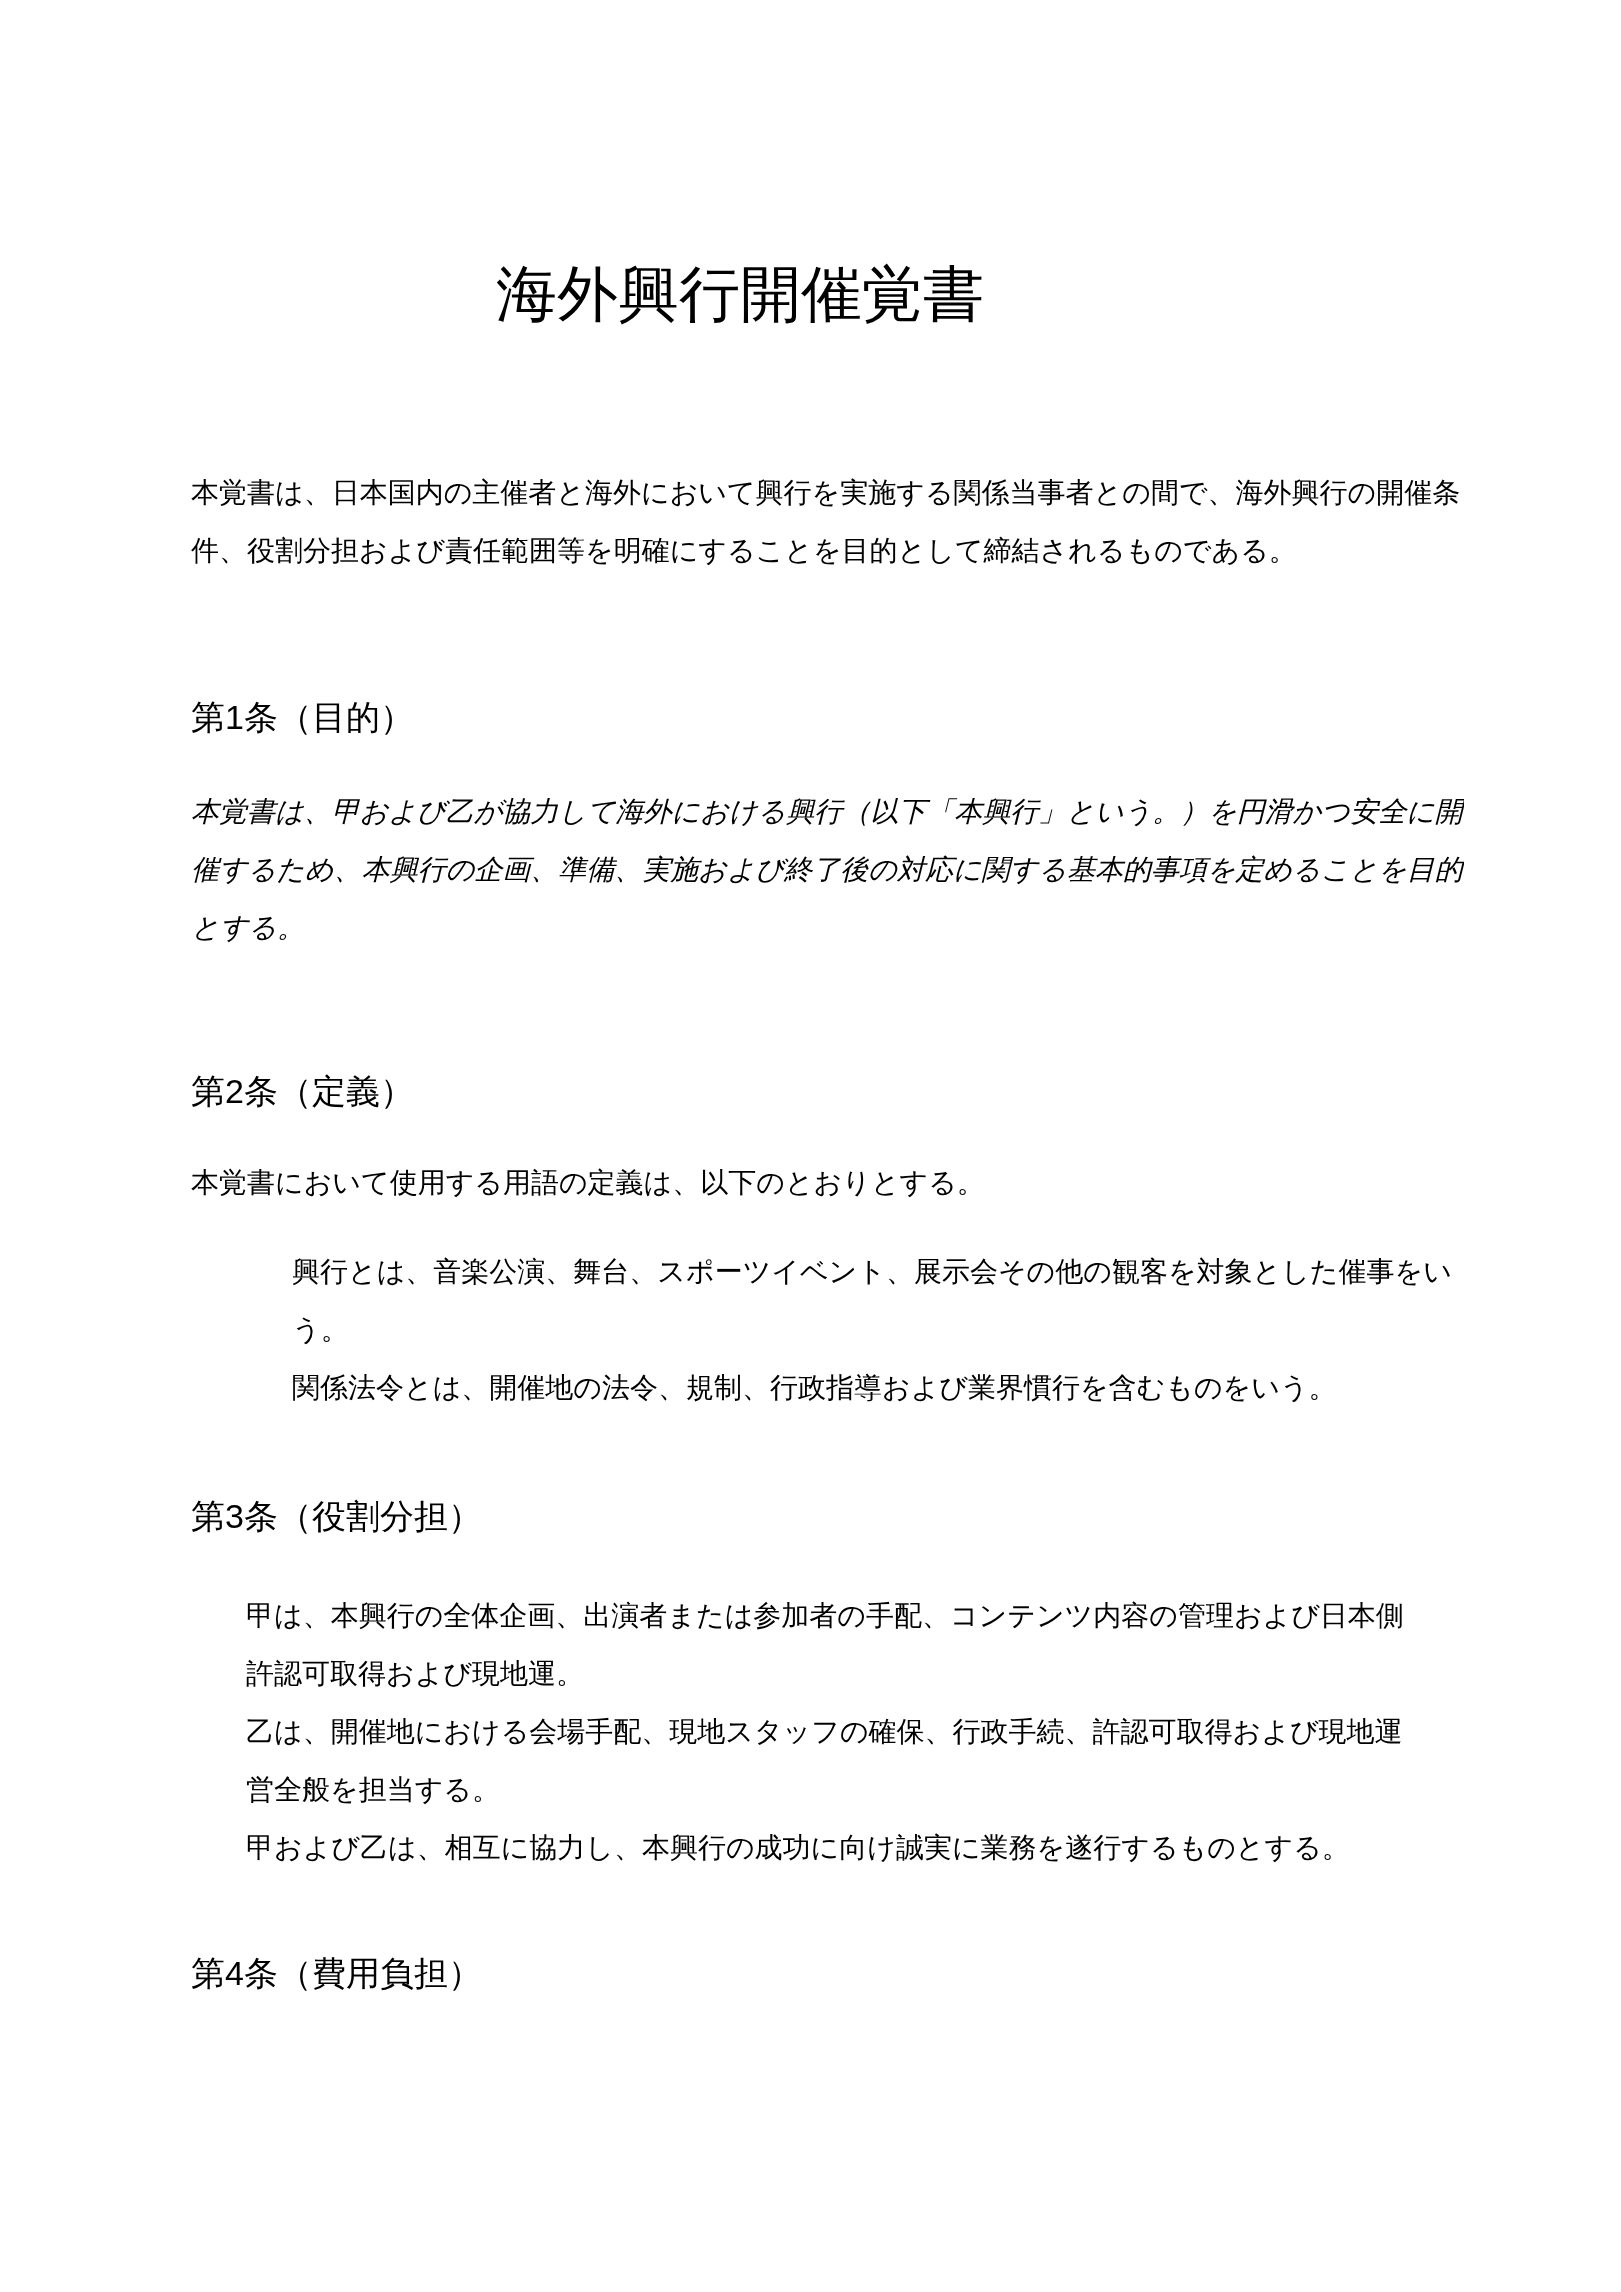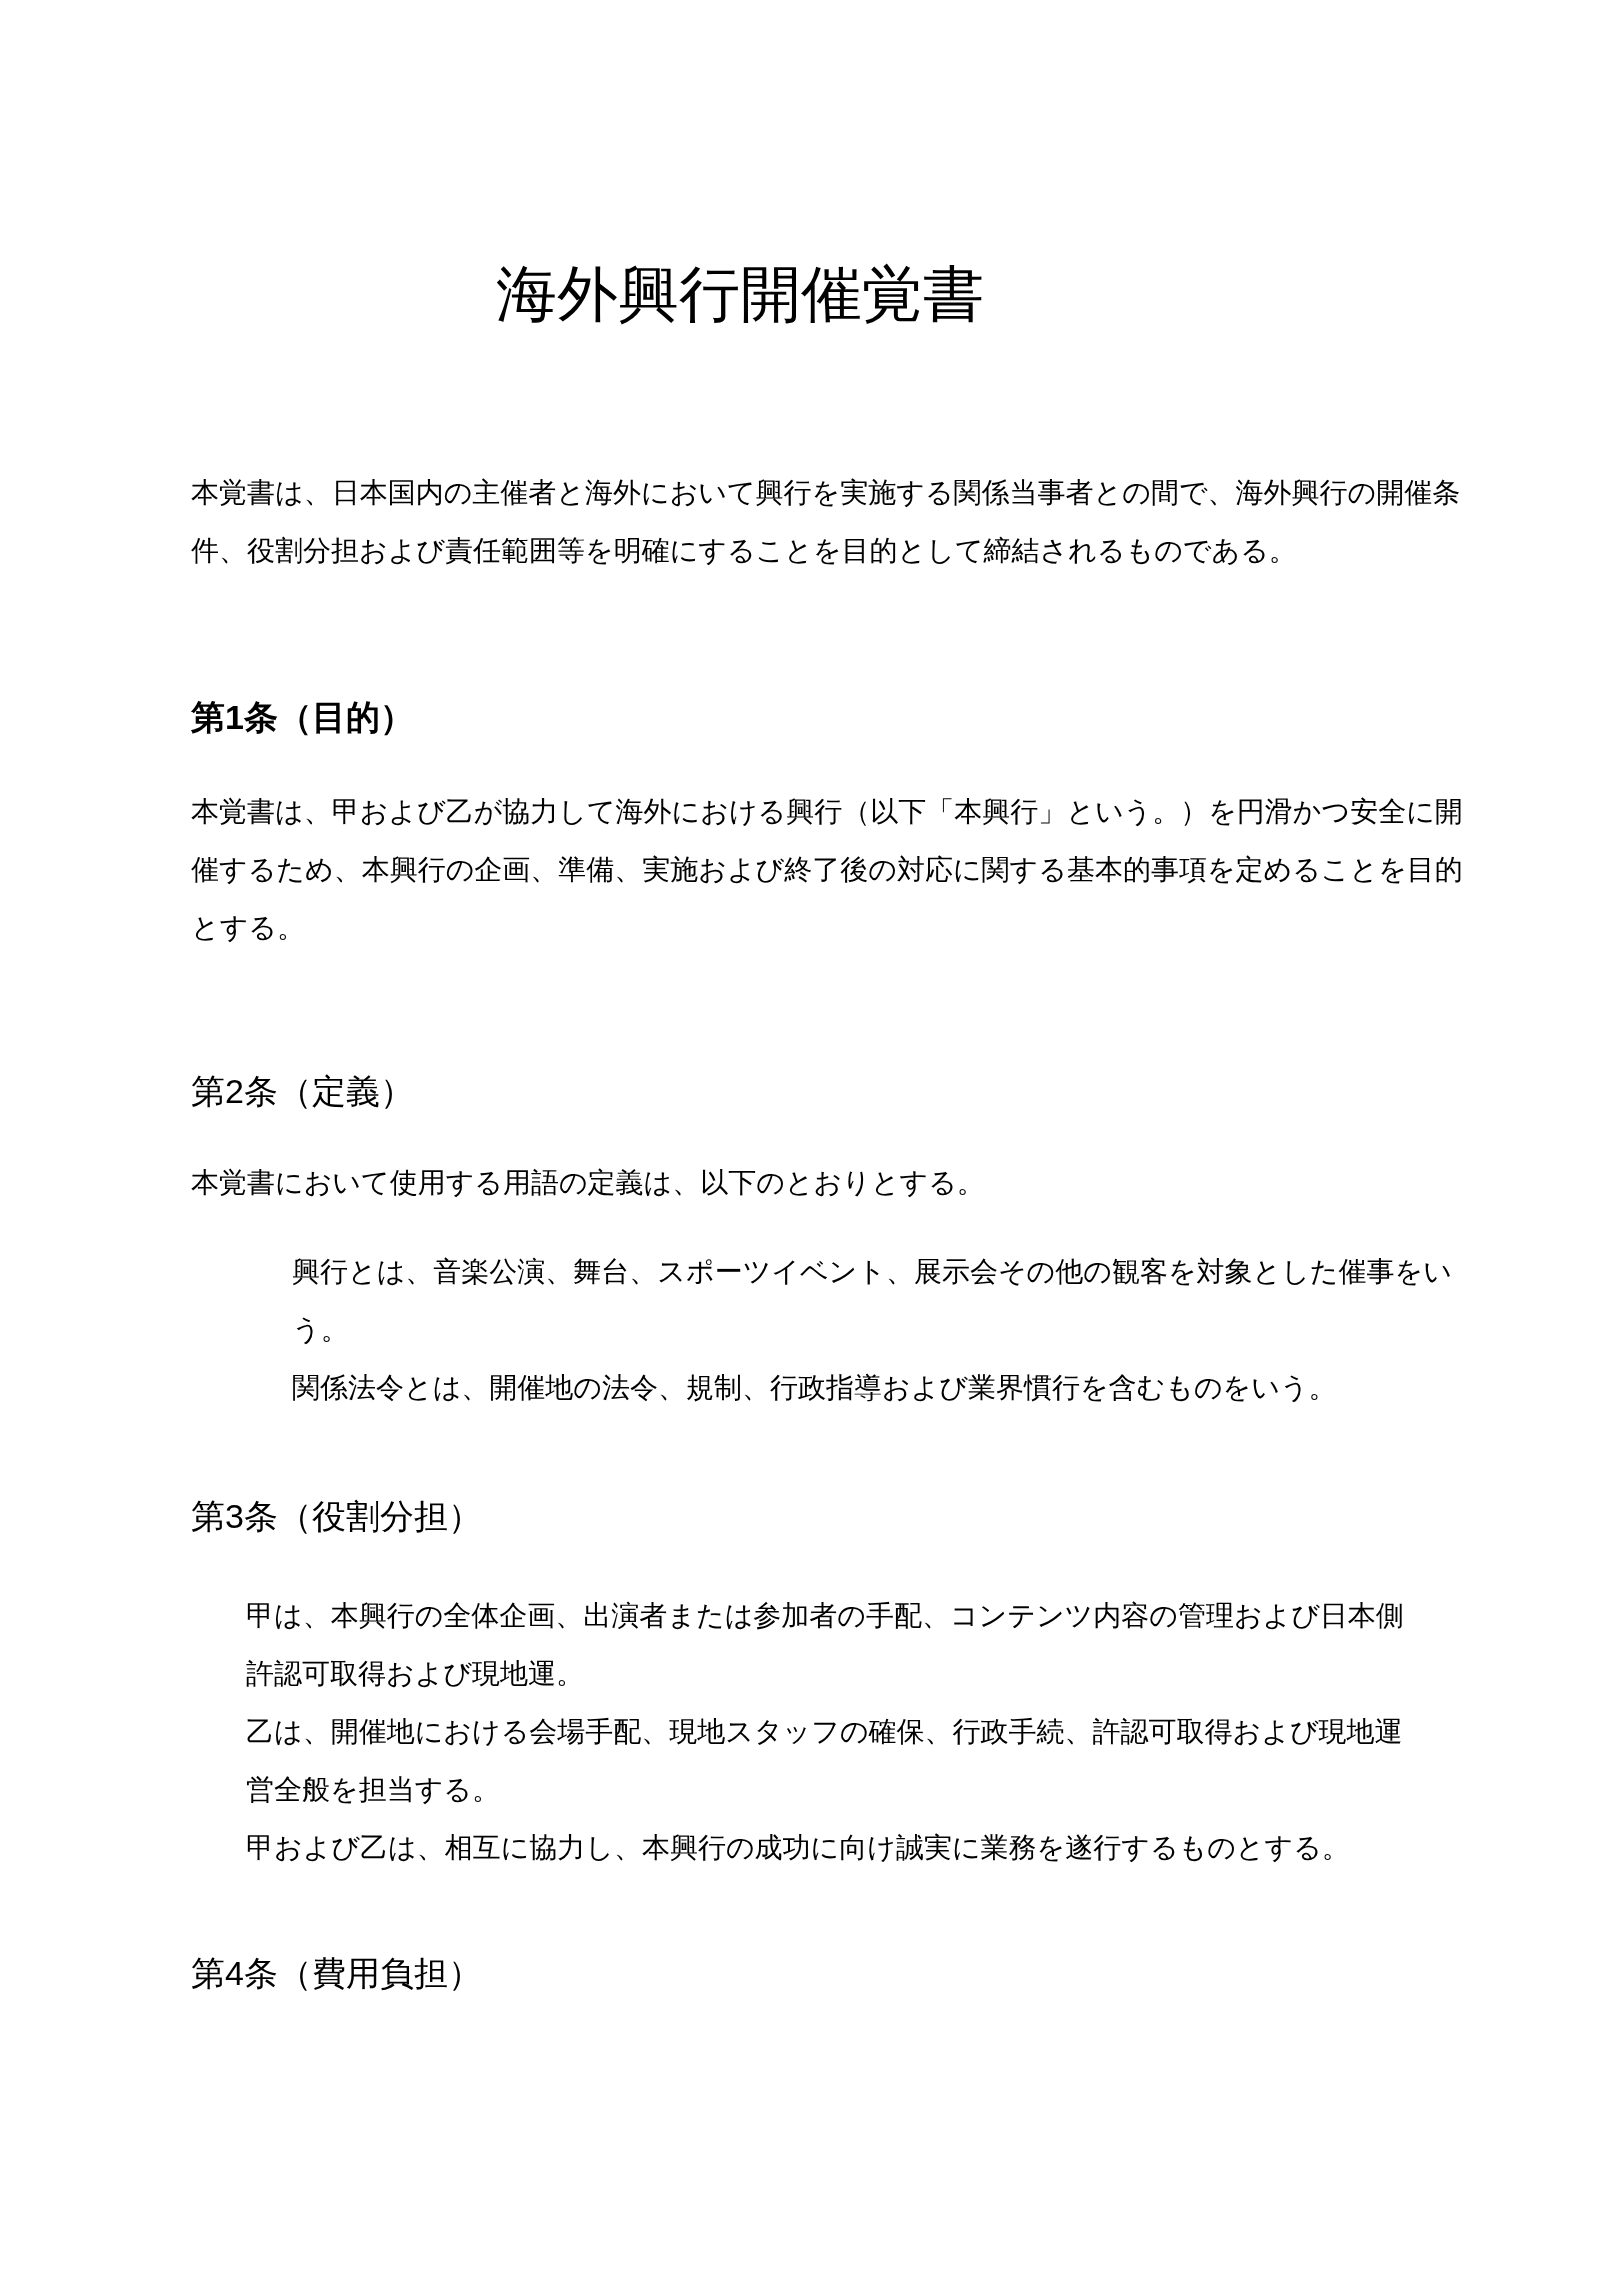--- a/index.html
+++ b/index.html
@@ -35,22 +35,22 @@
     font-size: 34px;
     line-height: 58px;
     font-weight: 400;
     white-space: nowrap;
   }
   .line {
     display: block;
     white-space: nowrap;
   }
   .intro      { margin-top: 134px; }
-  .h-art1     { margin-top: 108px; font-weight: bold; }
-  .p-art1     { margin-top: 37px;  }
+  .h-art1     { margin-top: 108px; }
+  .p-art1     { margin-top: 37px; font-style: italic;  }
   .h-art2     { margin-top: 105px; }
   .p-art2     { margin-top: 34px;  }
   .list-art2  { margin-top: 31px;  margin-left: 101px; }
   .h-art3     { margin-top: 70px;  }
   .list-art3  { margin-top: 42px;  margin-left: 55px; }
   .h-art4     { margin-top: 67px;  }
 </style>
 </head>
 <body>
 

